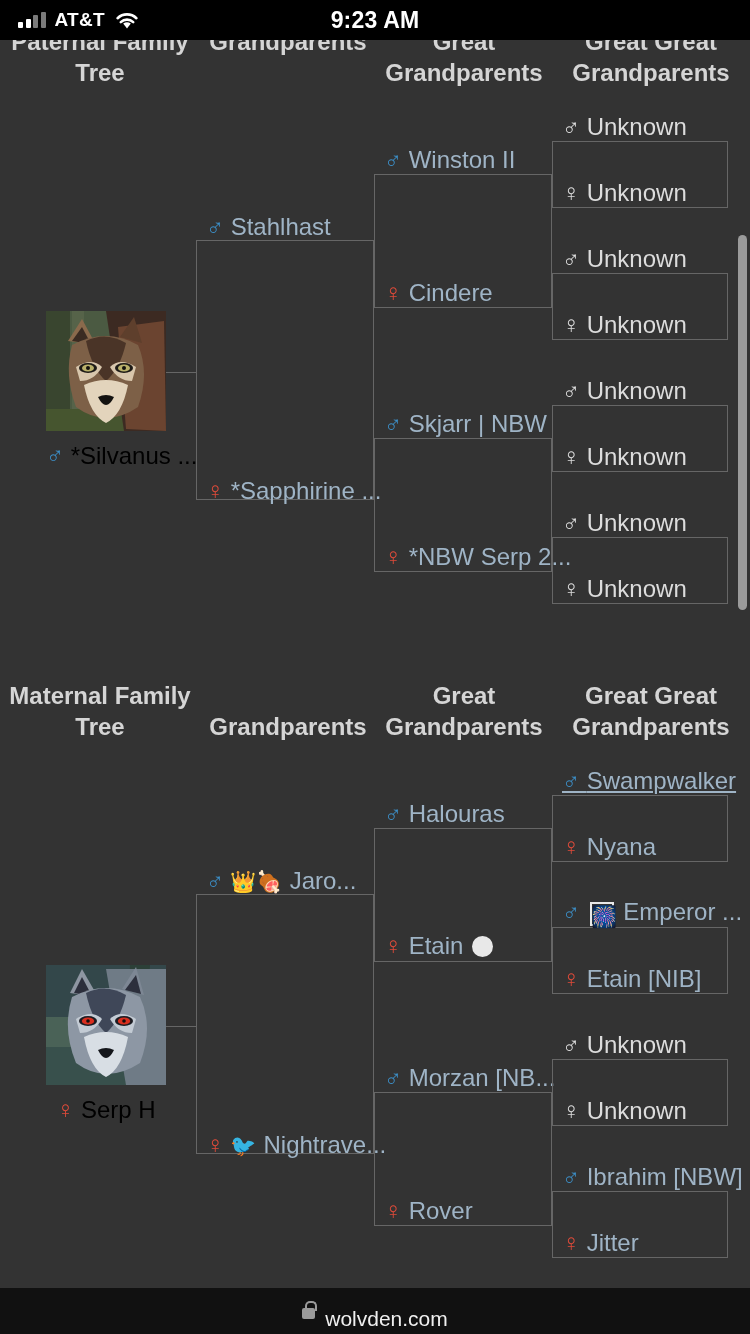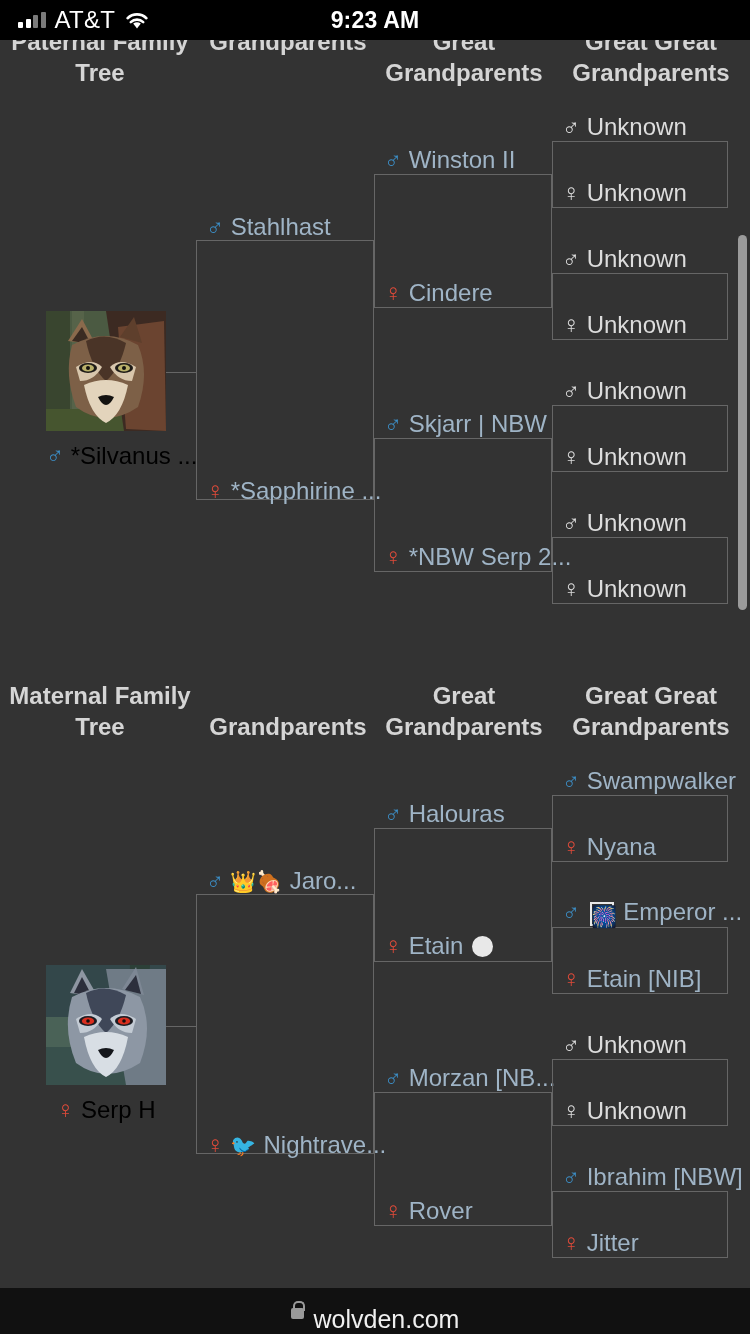--- a/index.html
+++ b/index.html
@@ -20,21 +20,21 @@
   .sb-left { position: absolute; left: 18px; display: flex; align-items: center; gap: 9px; }
   .sb-center { position: absolute; left: 0; width: 750px; text-align: center;
                font-size: 23px; font-weight: 600; letter-spacing: .2px; }
   .sb-right { position: absolute; right: 14px; display: flex; align-items: center; gap: 9px; }
   .bars { display: flex; align-items: flex-end; gap: 2.5px; height: 16px; }
   .bars i { display: block; width: 5px; background: #fff; border-radius: 1px; }
   .bars i:nth-child(1){ height: 6px; }
   .bars i:nth-child(2){ height: 9px; }
   .bars i:nth-child(3){ height: 13px; background:#7a7a7a; }
   .bars i:nth-child(4){ height: 16px; background:#7a7a7a; }
-  .carrier { font-size: 24px; font-weight: 400; letter-spacing: .3px; }
+  .carrier { font-size: 19px; font-weight: 700; letter-spacing: .3px; }
   .pct { font-size: 23px; font-weight: 500; }
   .batt { width: 36px; height: 18px; border: 2px solid #9a9a9a; border-radius: 5px;
           position: relative; padding: 2px; }
   .batt span { display: block; height: 100%; width: 84%; background: #f2d44d; border-radius: 2px; }
   .batt::after { content:""; position: absolute; right: -5px; top: 5px; width: 3px; height: 7px;
                  background: #9a9a9a; border-radius: 0 2px 2px 0; }
 
   
   .page { position: absolute; top: 0; left: 0; width: 750px; height: 1294px;
           background: #333; overflow: hidden; }
@@ -72,21 +72,21 @@
 
   .scrollbar { position: absolute; right: 3px; top: 235px; width: 9px; height: 375px;
                background: #9b9b9b; border-radius: 5px; z-index: 40; }
 
   
   .browserbar {
     position: absolute; bottom: 0; left: 0; width: 750px; height: 46px;
     background: #111; display: flex; align-items: center; justify-content: center;
     gap: 10px; z-index: 50;
   }
-  .urltext { color: #f0f0f0; font-size: 25px; margin-top: 16px; }
+  .urltext { color: #f0f0f0; font-size: 21px; margin-top: 16px; }
   .lock { width: 13px; height: 11px; background: #9a9a9a; border-radius: 2px;
           position: relative; margin-top: 5px; }
   .lock::before { content:""; position: absolute; left: 2.5px; top: -7px;
                   width: 8px; height: 8px; border: 2.5px solid #9a9a9a;
                   border-bottom: none; border-radius: 5px 5px 0 0; }
 </style>
 </head>
 <body>
 
 <div id="screen">
@@ -269,21 +269,21 @@
     <div class="node m" style="left:384px; top:1066px;">
       <span class="sym">♂</span>
       <span>Morzan [NB...</span>
     </div>
     <div class="node f" style="left:384px; top:1199px;">
       <span class="sym">♀</span>
       <span>Rover</span>
     </div>
 
     <div class="bx" style="left:552px; top:795px; width:176px; height:67px;"></div>
-    <div class="node m" style="left:562px; top:769px;">
+    <div class="node m" style="left:562px; top:769px;text-decoration:underline;">
       <span class="sym">♂</span>
       <span>Swampwalker</span>
     </div>
     <div class="node f" style="left:562px; top:835px;">
       <span class="sym">♀</span>
       <span>Nyana</span>
     </div>
 
     <div class="bx" style="left:552px; top:927px; width:176px; height:67px;"></div>
     <div class="node m" style="left:562px; top:900px;">

